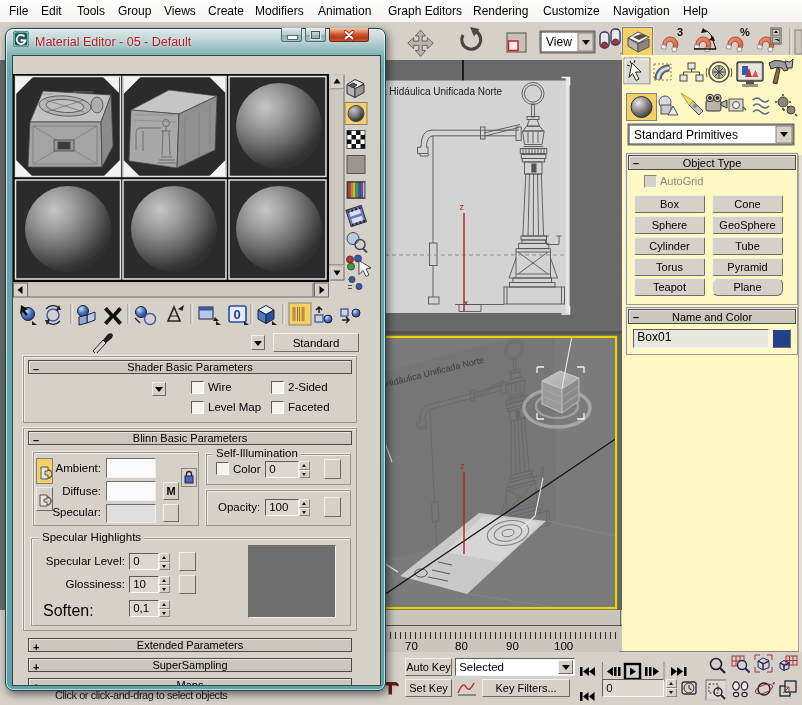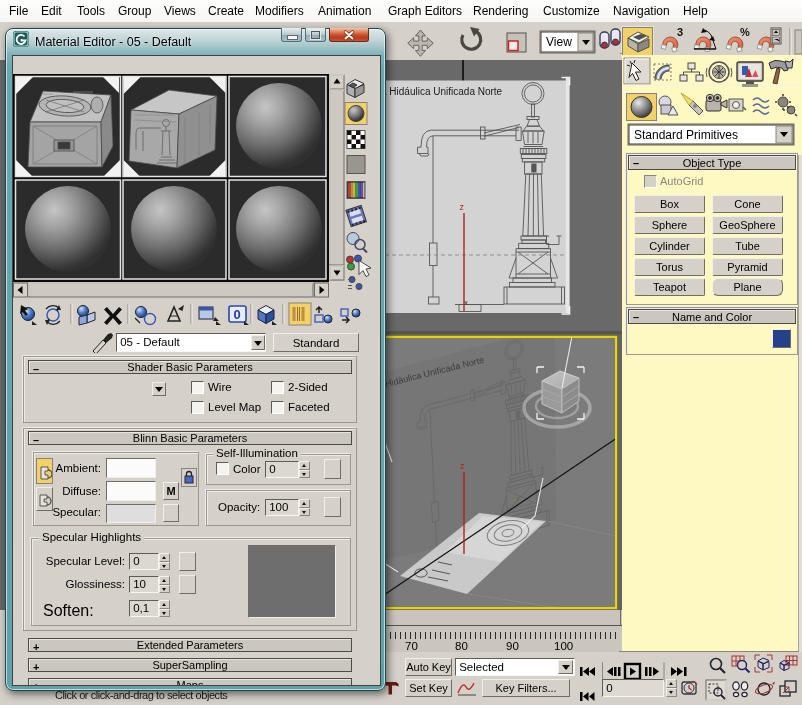--- a/index.html
+++ b/index.html
@@ -365,20 +365,21 @@
 <div class="btn" style="left:90px;top:161px;width:71px;height:18px;font-size:11px;line-height:17px;border-radius:2px;">GeoSphere</div>
 <div class="btn" style="left:12px;top:182px;width:71px;height:18px;font-size:11px;line-height:17px;border-radius:2px;">Cylinder</div>
 <div class="btn" style="left:90px;top:182px;width:71px;height:18px;font-size:11px;line-height:17px;border-radius:2px;">Tube</div>
 <div class="btn" style="left:12px;top:203px;width:71px;height:18px;font-size:11px;line-height:17px;border-radius:2px;">Torus</div>
 <div class="btn" style="left:90px;top:203px;width:71px;height:18px;font-size:11px;line-height:17px;border-radius:2px;">Pyramid</div>
 <div class="btn" style="left:12px;top:223px;width:71px;height:18px;font-size:11px;line-height:17px;border-radius:2px;">Teapot</div>
 <div class="btn" style="left:90px;top:223px;width:71px;height:18px;font-size:11px;line-height:17px;border-radius:6px;">Plane</div>
 
 <div class="grp" style="left:4px;top:252px;width:172px;height:48px;"></div>
 <div class="roll" style="left:6px;top:254px;width:168px;height:15px;font-size:11px;"><span class="pm" style="top:1px;">–</span><span style="position:relative;top:1px;">Name and Color</span></div>
+<div class="fld" style="left:11px;top:274px;width:136px;height:19px;background:#e8e6e0;font-size:12px;">&nbsp;Box01</div>
 <div class="abs" style="left:150px;top:274px;width:19px;height:19px;background:#26418c;border:1px solid #f2efe9;border-right-color:#716d66;border-bottom-color:#716d66;box-sizing:border-box;"></div>
 
 <div class="abs" style="left:176px;top:100px;width:4px;height:550px;background:#e2ded6;border-left:1px solid #a9a59d;"></div>
 </div>
 
 <div id="bottombar" class="abs" style="left:0;top:610px;width:802px;height:95px;">
 <div class="abs" style="left:378px;top:0;width:244px;height:15px;background:#c9c5bd;"></div>
 <div class="abs" style="left:620px;top:0;width:1px;height:42px;background:#716d66;"></div>
 <div class="abs" style="left:378px;top:15px;width:244px;height:27px;background:#cac6be;border-top:1px solid #55524c;"></div>
 <svg class="abs" style="left:378px;top:15px;" width="244" height="27" viewBox="0 0 244 27">
@@ -539,21 +540,21 @@
 </div>
 
 <div id="me" class="abs" style="left:5px;top:28px;width:381px;height:663px;">
 <div class="abs" style="left:0;top:0;width:381px;height:663px;border-radius:8px;background:linear-gradient(180deg,#dde8e9 0px,#c6d8da 9px,#a2c4c8 18px,#7db3ba 26px,#68a8b0 40px,#5fa2aa 100%);border:1px solid #1d4950;box-shadow:2px 3px 9px rgba(0,0,0,0.55), inset 0 0 0 1px rgba(255,255,255,0.6);box-sizing:border-box;"></div>
 
 <svg class="abs" style="left:8px;top:3px;" width="16" height="16" viewBox="0 0 16 16">
 <rect x="0" y="0" width="16" height="16" rx="3" fill="#1e5a58"></rect>
 <rect x="1" y="1" width="14" height="14" rx="2.5" fill="none" stroke="#9fd4cf" stroke-width="1.2"></rect>
 <path d="M11.5 5.5 a4.5 4.5 0 1 0 1 4 l-4 0 l0 -1.5" fill="none" stroke="#fff" stroke-width="1.8"></path>
 </svg>
-<span class="lbl" style="left:30px;top:7px;font-size:12.5px;color:#000000;text-shadow:0 0 3px rgba(255,255,255,0.9);">Material Editor - 05 - Default</span>
+<span class="lbl" style="left:30px;top:7px;font-size:12.5px;color:#b91c1c;text-shadow:0 0 3px rgba(255,255,255,0.9);">Material Editor - 05 - Default</span>
 
 <div class="abs" style="left:276px;top:0;width:21px;height:14px;background:linear-gradient(180deg,#e8eef0,#b8ccd0 50%,#90b0b6 55%,#a8c4c8);border:1px solid #4a707a;border-top:none;border-radius:0 0 3px 3px;box-sizing:border-box;">
 <span class="abs" style="left:5px;top:7px;width:9px;height:3px;background:#f8f8f8;border:1px solid #666;"></span>
       </div>
 <div class="abs" style="left:300px;top:0;width:21px;height:14px;background:linear-gradient(180deg,#e8eef0,#b8ccd0 50%,#90b0b6 55%,#a8c4c8);border:1px solid #4a707a;border-top:none;border-radius:0 0 3px 3px;box-sizing:border-box;">
 <span class="abs" style="left:5px;top:3px;width:7px;height:6px;background:transparent;border:1.5px solid #555;box-shadow:0 0 0 1px #e8e8e8;"></span>
       </div>
 <div class="abs" style="left:324px;top:0;width:40px;height:14px;background:linear-gradient(180deg,#f2c4aa 0%,#e08a62 28%,#cc5030 52%,#b83a1c 75%,#c85838 100%);border:1px solid #6a2a1a;border-top:none;border-radius:0 0 3px 3px;box-sizing:border-box;text-align:center;">
 <svg width="38" height="13" viewBox="0 0 38 13">
           <path d="M15.5 3 l7 6.5 M22.5 3 l-7 6.5" stroke="#8a2810" stroke-width="3.6" stroke-linecap="round"></path>
@@ -763,21 +764,20 @@
 <rect x="328" y="8" width="7" height="7" fill="none" stroke="#3858b8" stroke-width="1.3"></rect>
 <path d="M329 19 h6 M333 16 l3 3 -3 3" stroke="#222" stroke-width="1.5" fill="none"></path>
 <circle cx="343" cy="12" r="4" fill="url(#bball)" stroke="#223"></circle>
 </g>
 </svg>
 
 <svg class="abs" style="left:78px;top:273px;" width="22" height="24" viewBox="0 0 22 24">
 <path d="M2 22 l10 -11 3 3 -10 11 z" fill="#d8d4cc" stroke="#222"></path>
 <path d="M12 11 l5 -6 3 -1 2 2 -1 3 -6 5 z" fill="#222"></path>
 </svg>
-<div class="fld" style="left:103px;top:277px;width:150px;height:19px;background:#fff;font-size:11.5px;line-height:17px;">&nbsp;05 - Default</div>
 <div class="btn" style="left:238px;top:279px;width:14px;height:15px;">
           <span style="display:block;margin:5px auto 0;width:0;border-left:4px solid transparent;border-right:4px solid transparent;border-top:5px solid #000;"></span>
         </div>
 <div class="btn" style="left:260px;top:277px;width:86px;height:19px;font-size:11.5px;line-height:18px;">Standard</div>
 
 <div class="grp" style="left:10px;top:300px;width:334px;height:67px;"></div>
 <div class="roll" style="left:15px;top:304px;width:324px;height:14px;font-size:11px;"><span class="pm">–</span>Shader Basic Parameters</div>
 <div class="btn" style="left:139px;top:326px;width:14px;height:14px;">
           <span style="display:block;margin:4px auto 0;width:0;border-left:4px solid transparent;border-right:4px solid transparent;border-top:5px solid #000;"></span>
         </div>

